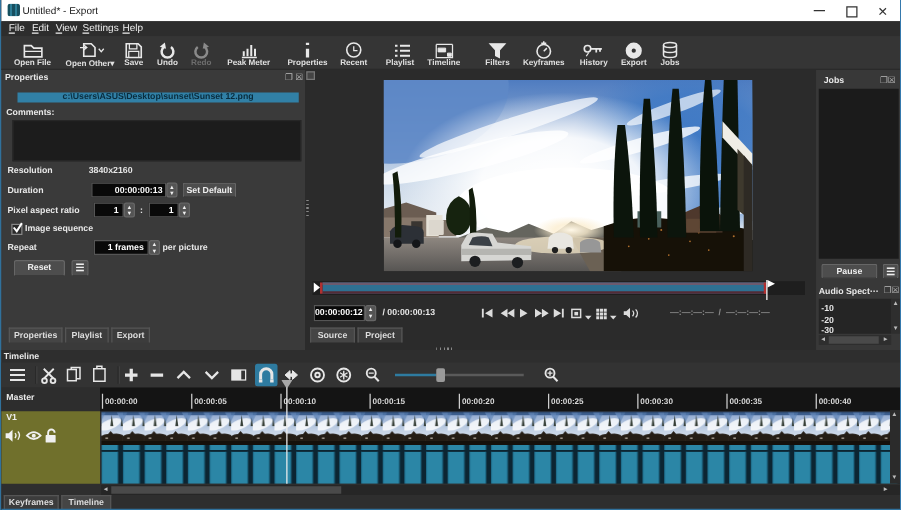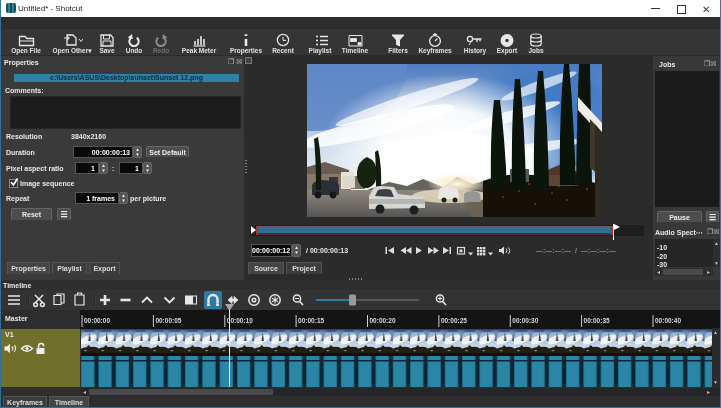--- a/index.html
+++ b/index.html
@@ -17,26 +17,33 @@
   .tab{box-sizing:border-box;border:1px solid #555;border-bottom:none;background:#3c3c3c;
     color:#ddd;font-weight:bold;text-align:center;}
   .dockico{color:#bbb;}
 </style></head>
 <body>
 <div id="win">
 
   <div class="abs" style="left:0;top:0;width:719px;height:17px;background:#fff;"></div>
   <div class="abs" style="left:5px;top:3px;width:10px;height:10px;background:#1d6078;border-radius:2px;
      background-image:linear-gradient(90deg,#15505f 0 2px,#2d7d96 2px 4px,#174f60 4px 6px,#2d7d96 6px 8px,#174f60 8px 10px);"></div>
-  <div class="abs" style="left:17px;top:3.5px;font-size:8px;color:#1a1a1a;">Untitled* - Shotcut</div>
+  <div class="abs" style="left:17px;top:3.5px;font-size:8px;color:#1a1a1a;">Untitled* - Export</div>
   <div class="abs" style="left:650px;top:8px;width:9px;height:1px;background:#333;"></div>
   <div class="abs" style="left:676px;top:5px;width:7px;height:7px;border:1px solid #333;"></div>
   <div class="abs" style="left:701px;top:4px;font-size:10px;color:#333;">✕</div>
 
   <div class="abs" style="left:0;top:17px;width:721px;height:12px;background:#2d2d2d;"></div>
+  <div class="abs" style="top:18px;left:0;width:721px;height:11px;font-size:8px;color:#eee;">
+    <span class="abs" style="left:6px;"><span style="text-decoration:underline">F</span>ile</span>
+    <span class="abs" style="left:24.5px;"><span style="text-decoration:underline">E</span>dit</span>
+    <span class="abs" style="left:43.5px;"><span style="text-decoration:underline">V</span>iew</span>
+    <span class="abs" style="left:65px;"><span style="text-decoration:underline">S</span>ettings</span>
+    <span class="abs" style="left:97px;"><span style="text-decoration:underline">H</span>elp</span>
+  </div>
 
   <div class="abs" style="left:0;top:29px;width:721px;height:27px;background:#353535;border-bottom:1px solid #2a2a2a;box-sizing:border-box;"></div>
   <svg class="abs" style="left:0;top:29px;" width="721" height="27" viewBox="0 0 721 27">
     <g stroke="#e8e8e8" fill="none" stroke-width="1.3">
 
       <path d="M18.5 16.5 v-9 h5.5 l2 2 h6.5 v7 z"></path>
       <path d="M18.5 12 h14" stroke-width="1"></path>
 
       <path d="M66 16 v-10 h6 l3 3 v7 z"></path>
         <path d="M63 9 h5 M66 7 l2.5 2 L66 11" stroke-width="1"></path>

